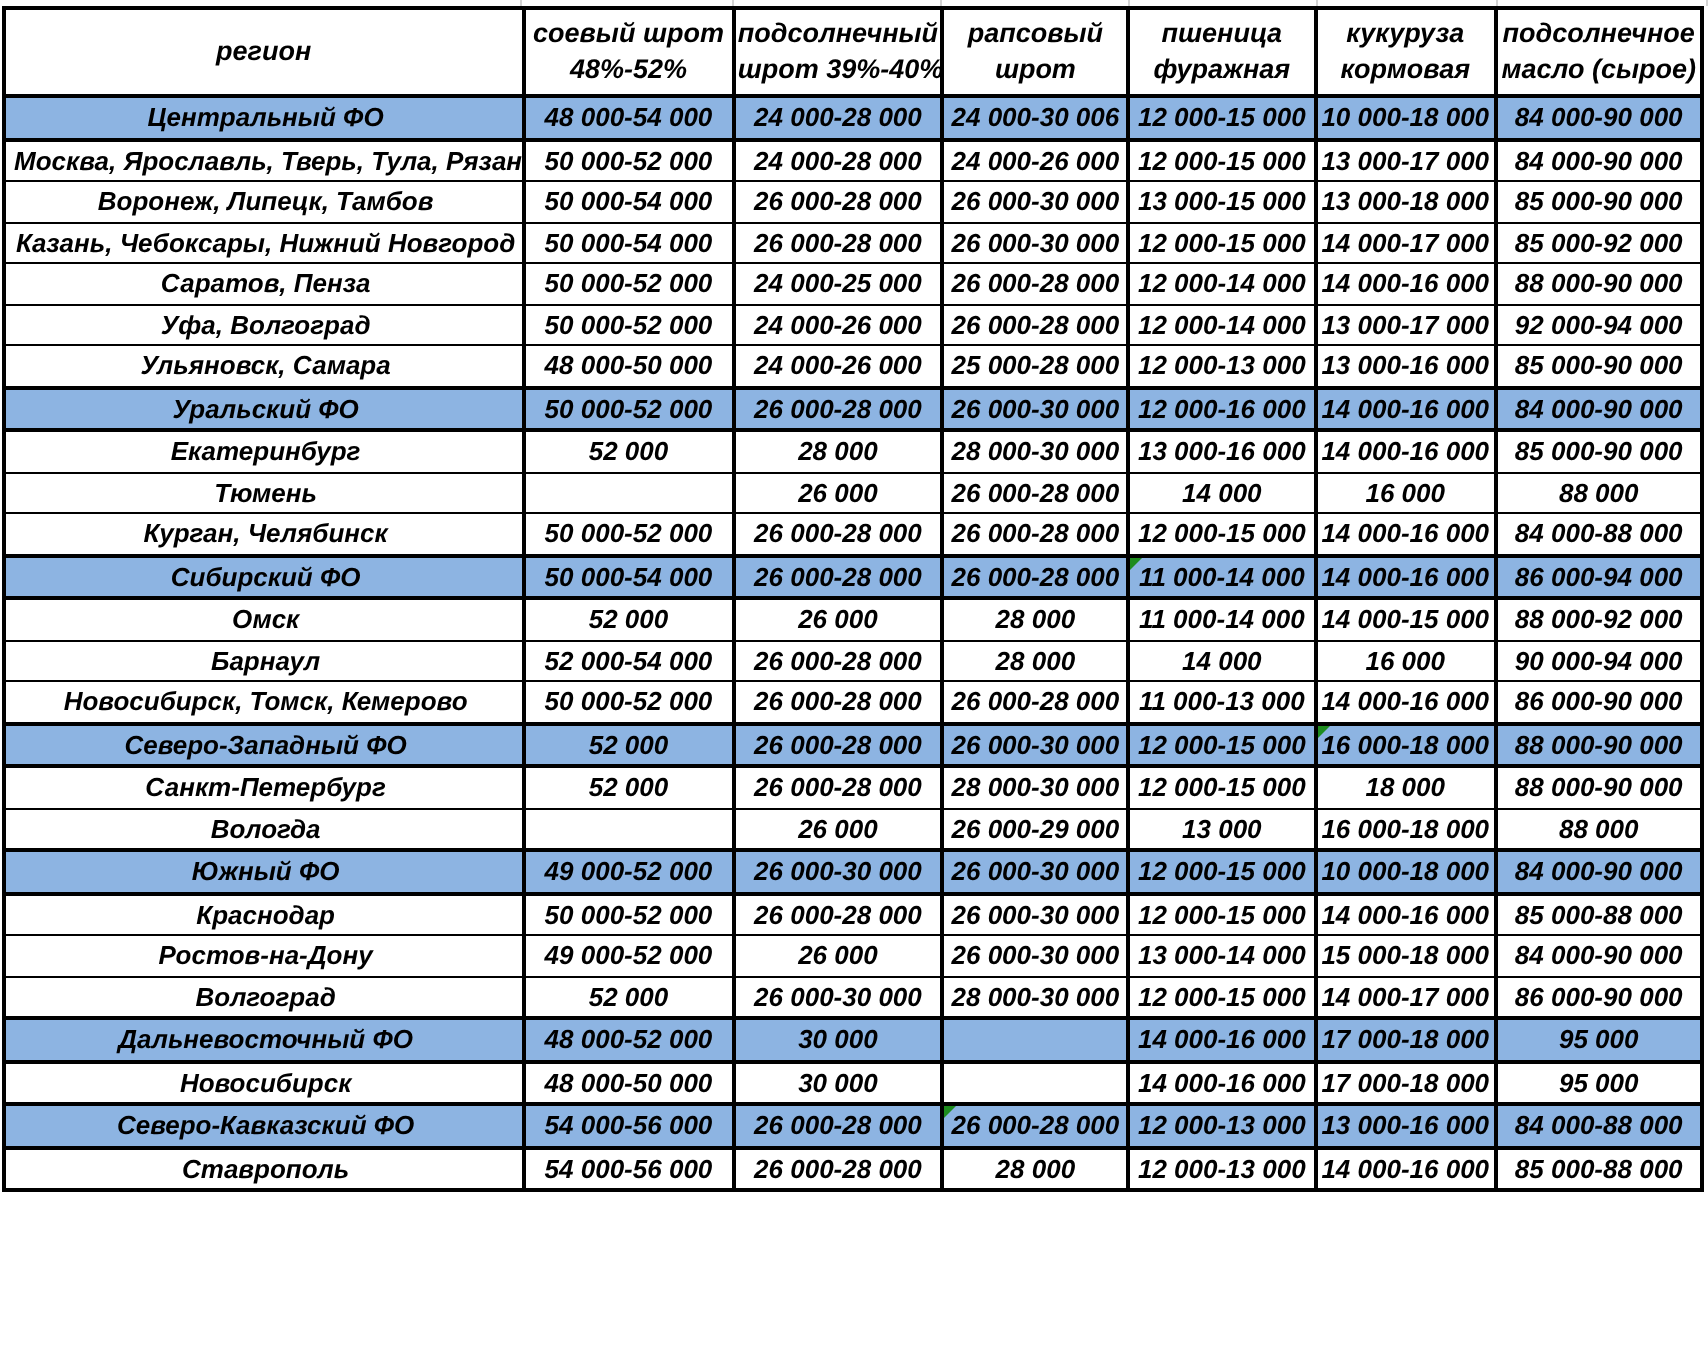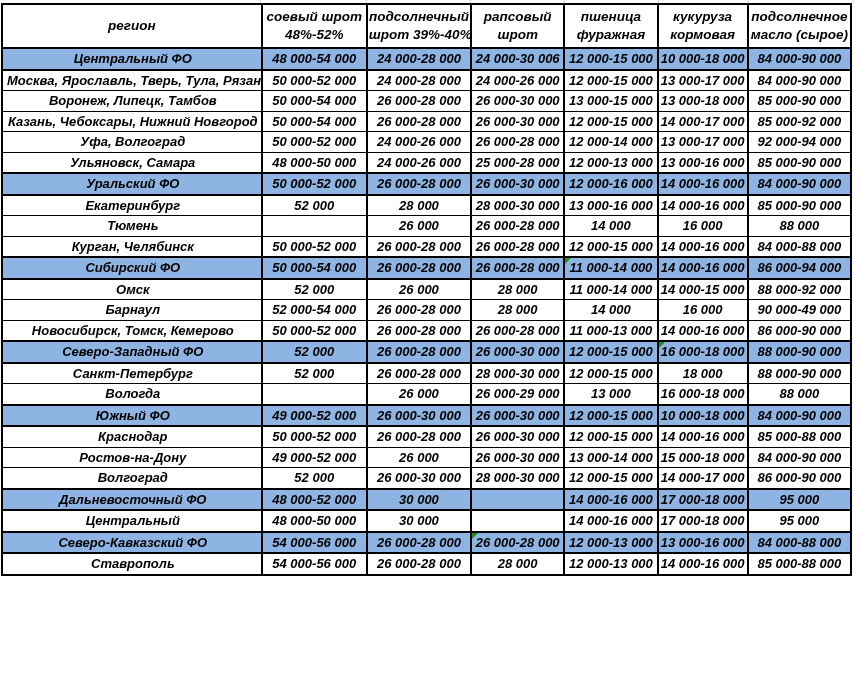--- a/index.html
+++ b/index.html
@@ -147,20 +147,29 @@
         <tr class="city">
           <td class="region">Казань, Чебоксары, Нижний Новгород</td>
           <td>50 000-54 000</td>
           <td>26 000-28 000</td>
           <td>26 000-30 000</td>
           <td>12 000-15 000</td>
           <td>14 000-17 000</td>
           <td>85 000-92 000</td>
         </tr>
         <tr class="city">
+          <td class="region">Саратов, Пенза</td>
+          <td>50 000-52 000</td>
+          <td>24 000-25 000</td>
+          <td>26 000-28 000</td>
+          <td>12 000-14 000</td>
+          <td>14 000-16 000</td>
+          <td>88 000-90 000</td>
+        </tr>
+        <tr class="city">
           <td class="region">Уфа, Волгоград</td>
           <td>50 000-52 000</td>
           <td>24 000-26 000</td>
           <td>26 000-28 000</td>
           <td>12 000-14 000</td>
           <td>13 000-17 000</td>
           <td>92 000-94 000</td>
         </tr>
         <tr class="city">
           <td class="region">Ульяновск, Самара</td>
@@ -225,21 +234,21 @@
           <td>14 000-15 000</td>
           <td>88 000-92 000</td>
         </tr>
         <tr class="city">
           <td class="region">Барнаул</td>
           <td>52 000-54 000</td>
           <td>26 000-28 000</td>
           <td>28 000</td>
           <td>14 000</td>
           <td>16 000</td>
-          <td>90 000-49 000</td>
+          <td>90 000-94 000</td>
         </tr>
         <tr class="city">
           <td class="region">Новосибирск, Томск, Кемерово</td>
           <td>50 000-52 000</td>
           <td>26 000-28 000</td>
           <td>26 000-28 000</td>
           <td>11 000-13 000</td>
           <td>14 000-16 000</td>
           <td>86 000-90 000</td>
         </tr>
@@ -309,21 +318,21 @@
         <tr class="district">
           <td class="region">Дальневосточный ФО</td>
           <td>48 000-52 000</td>
           <td>30 000</td>
           <td></td>
           <td>14 000-16 000</td>
           <td>17 000-18 000</td>
           <td>95 000</td>
         </tr>
         <tr class="city">
-          <td class="region">Центральный</td>
+          <td class="region">Новосибирск</td>
           <td>48 000-50 000</td>
           <td>30 000</td>
           <td></td>
           <td>14 000-16 000</td>
           <td>17 000-18 000</td>
           <td>95 000</td>
         </tr>
         <tr class="district">
           <td class="region">Северо-Кавказский ФО</td>
           <td>54 000-56 000</td>

